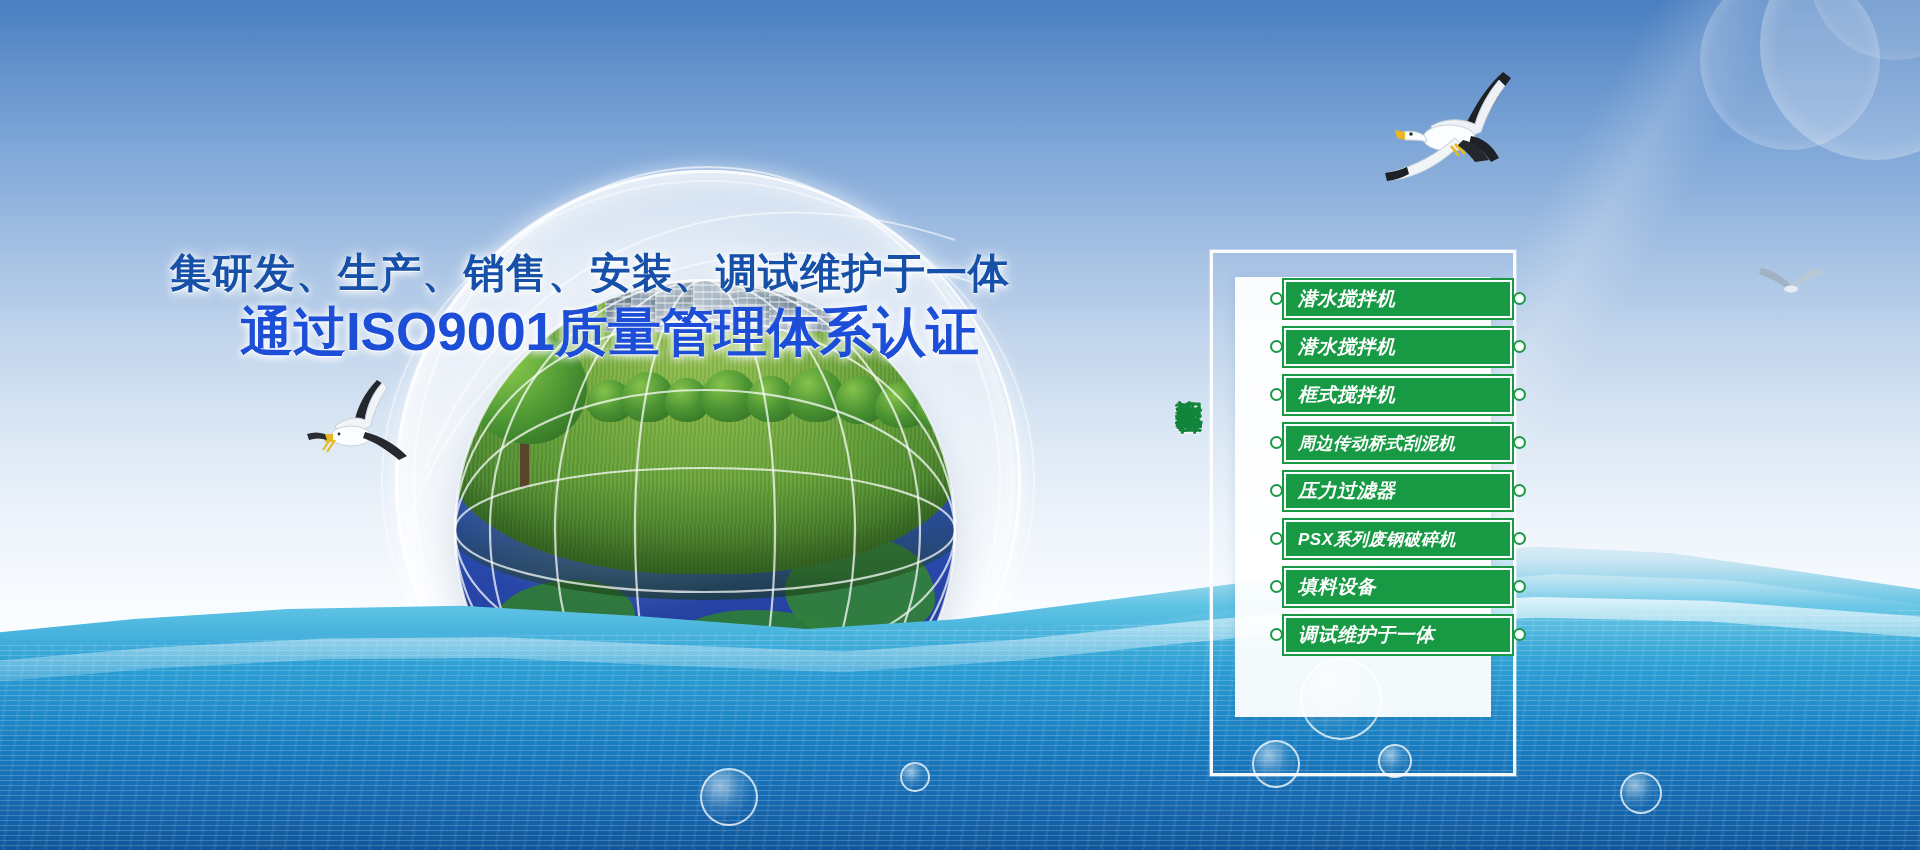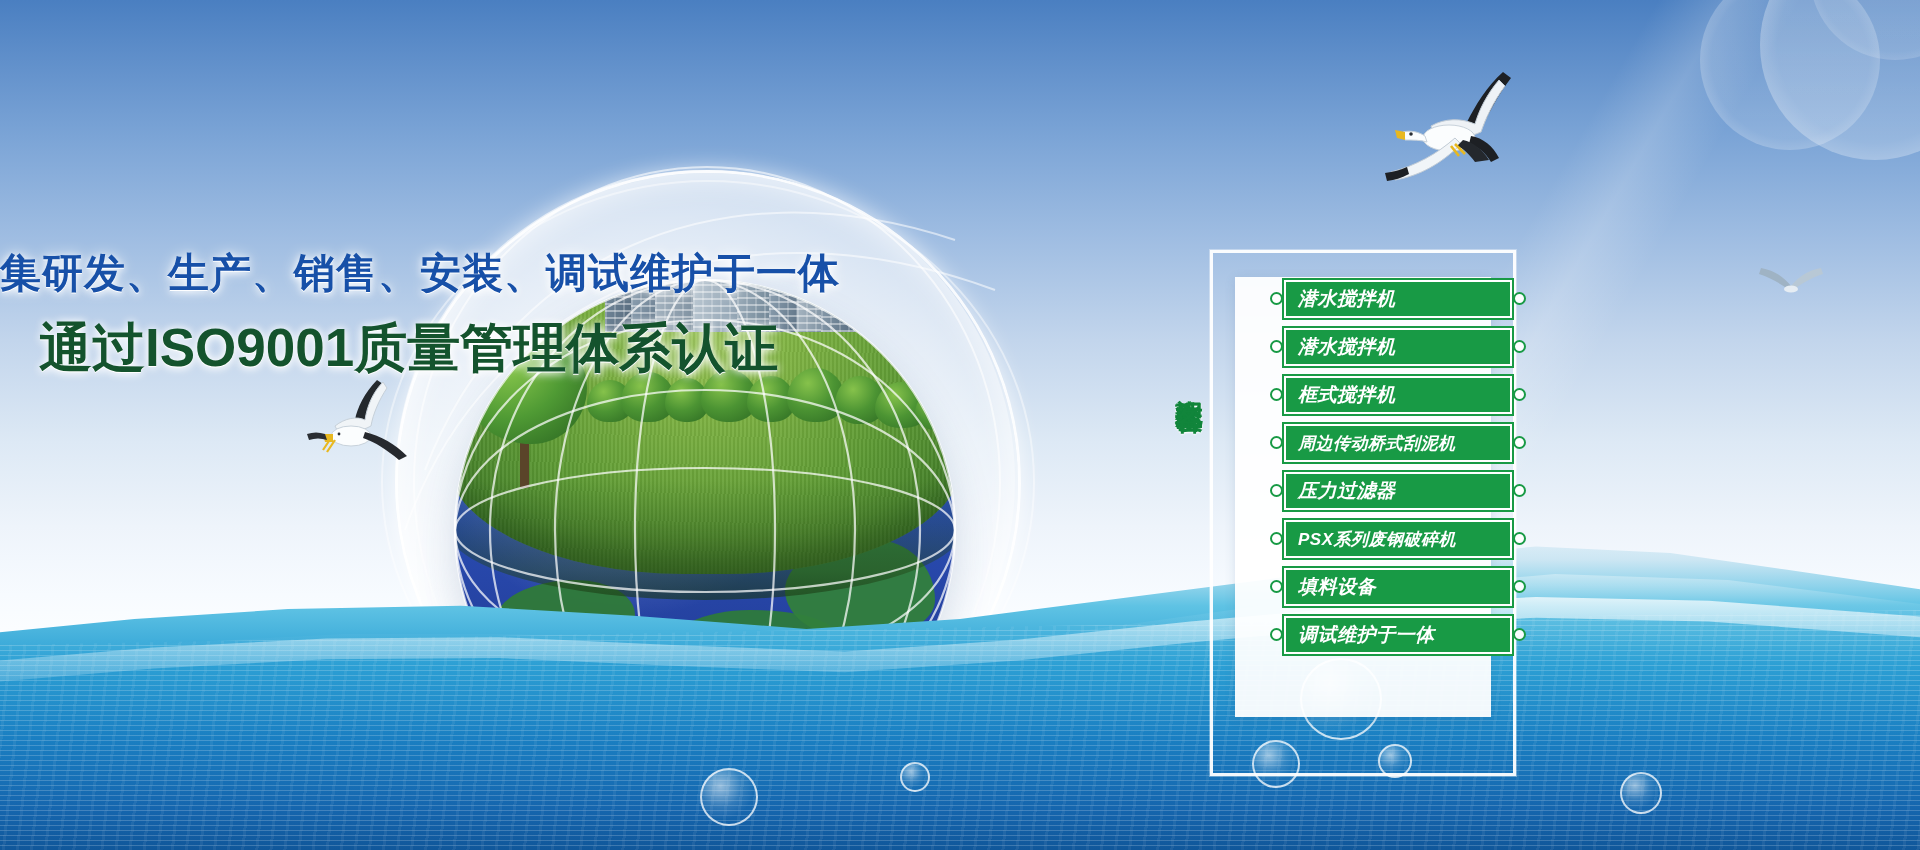--- a/index.html
+++ b/index.html
@@ -137,30 +137,30 @@
                        62% 32%, 71% 20%, 80% 13%, 89% 16%, 100% 28%,
                        100% 44%, 89% 32%, 80% 29%, 71% 36%, 62% 48%, 53% 62%, 44% 71%, 35% 66%, 26% 60%, 17% 61%, 8% 68%, 0 78%);
   }
   .bubble{position:absolute;border-radius:50%;border:2px solid rgba(255,255,255,.75);
           background:radial-gradient(circle at 34% 30%, rgba(255,255,255,.55) 0%, rgba(255,255,255,.12) 40%, rgba(255,255,255,0) 66%);}
 
   
   .bird{position:absolute;}
 
   
-  .headline{position:absolute;left:0;top:248px;width:1180px;}
+  .headline{position:absolute;left:0;top:248px;width:1180px;text-align:center;}
   .hl1{
     font-size:41px;font-weight:bold;color:#1750a8;letter-spacing:1px;
     text-shadow:0 1px 0 rgba(255,255,255,.95), 0 2px 7px rgba(255,255,255,.95), 0 0 14px rgba(255,255,255,.9);
     white-space:nowrap;line-height:1.22;
   }
   .hl2{
-    font-size:53px;font-weight:bold;color:#14532d;letter-spacing:0px;
+    font-size:53px;font-weight:bold;color:#1d4ed8;letter-spacing:0px;
     text-shadow:0 1px 0 #fff, 0 0 8px rgba(255,255,255,.9), 0 2px 10px rgba(255,255,255,.85);
-    white-space:nowrap;line-height:1.12;margin-top:20px;padding-left:39px;
+    white-space:nowrap;line-height:1.12;margin-top:4px;padding-left:39px;
   }
 
   
   .panel{
     position:absolute;left:1210px;top:250px;width:300px;height:520px;
     border:3px solid rgba(255,255,255,.95);
     box-shadow:0 0 0 1px rgba(255,255,255,.35);
   }
   .panel-inner{
     position:absolute;left:22px;top:24px;width:256px;height:440px;

